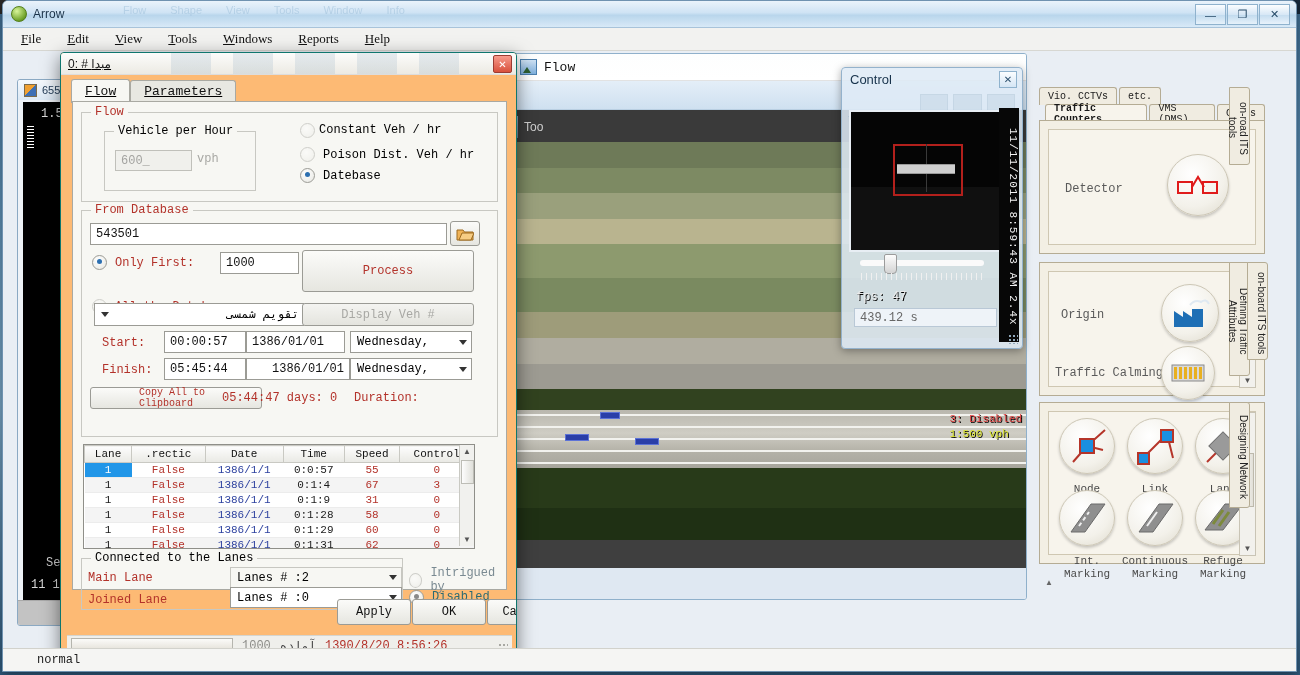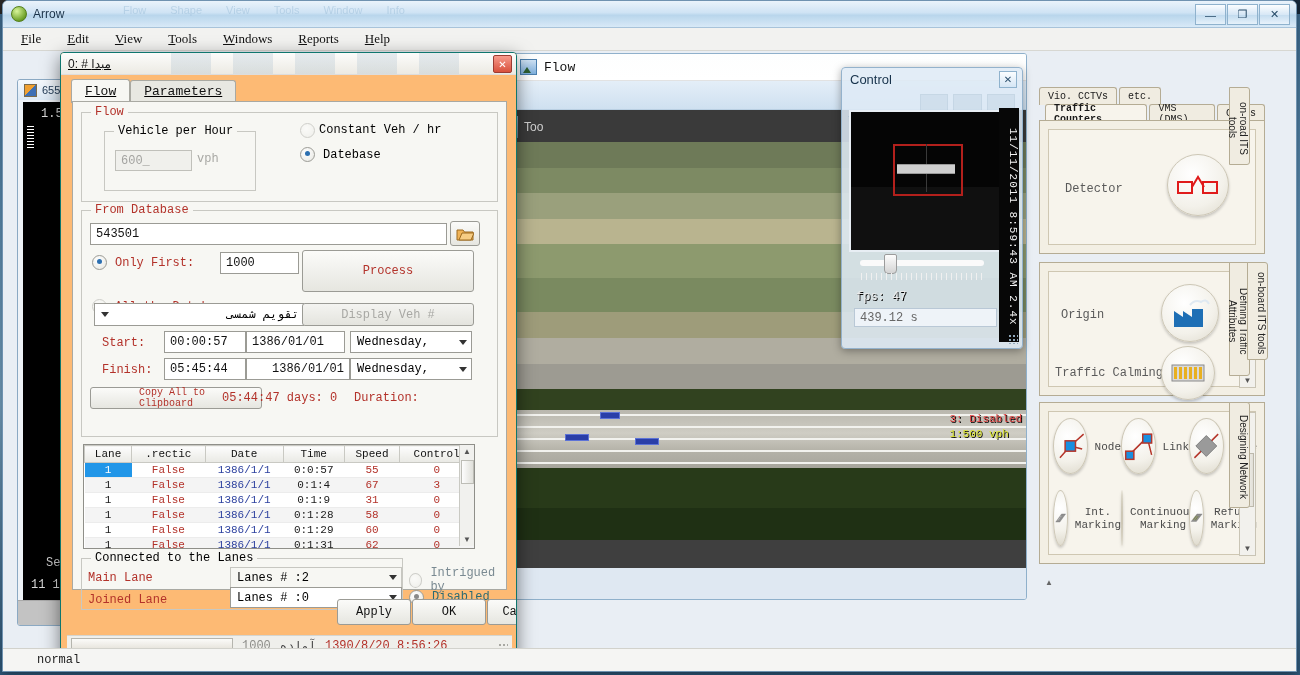--- a/index.html
+++ b/index.html
@@ -162,21 +162,21 @@
 
   
   #right-panel{position:absolute;left:1030px;top:86px;width:245px;height:530px;}
   .tabstrip{display:flex;align-items:flex-end;height:18px;padding-left:6px;gap:2px;}
   .tab{height:17px;padding:0 8px;display:flex;align-items:center;font-family:"Liberation Mono",monospace;
     font-size:10px;color:#1a1a1a;background:#f0ece1;border:1px solid #b5ac94;border-bottom:none;
     border-radius:3px 3px 0 0;}
   .tab.active{background:#f7f4ec;font-weight:bold;}
   .group-box{background:#f3efe4;border:1px solid #b5ac94;position:relative;}
   .tool-canvas{position:absolute;background:#f7f4ec;border:1px solid #cfc7b2;text-decoration:underline;}
-  .tool-item{position:absolute;display:flex;flex-direction:row;align-items:center;width:68px;gap:7px;}
+  .tool-item{position:absolute;display:flex;flex-direction:column;align-items:center;width:68px;gap:7px;}
   .tool-circle{width:54px;height:54px;border-radius:50%;
     background:radial-gradient(circle at 40% 32%,#ffffff,#f3f1ea 60%,#dedacd);
     border:1px solid #cdc7b6;box-shadow:0 2px 3px rgba(0,0,0,.2);
     display:flex;align-items:center;justify-content:center;overflow:hidden;}
   .tool-label{font-family:"Liberation Mono",monospace;font-size:11px;color:#4a4a4a;text-align:center;
     line-height:13px;margin-top:2px;}
   .big-label{position:absolute;font-family:"Liberation Mono",monospace;font-size:12px;color:#5a5a5a;}
   .vtab{position:absolute;width:19px;background:#f0ece1;border:1px solid #b5ac94;
     writing-mode:vertical-rl;font-size:10px;color:#222;text-align:center;padding-top:4px;
     border-radius:0 3px 3px 0;}
@@ -536,20 +536,24 @@
         <div class="fset" style="left:22px;top:18px;width:150px;height:58px;">
           <span class="legend lbl">Vehicle per Hour</span>
           <div class="tbox dim" style="position:absolute;left:10px;top:18px;width:70px;height:19px;">600_</div>
           <span class="lbl" style="position:absolute;left:92px;top:20px;color:#a8a8a4;">vph</span>
         </div>
 
         <div style="position:absolute;left:218px;top:10px;">
           <div style="display:flex;align-items:flex-start;gap:4px;height:21px;">
             <span class="radio dim"></span>
             <span class="lbl">Constant Veh / hr</span>
+          </div>
+          <div style="display:flex;align-items:center;gap:8px;height:21px;">
+            <span class="radio dim"></span>
+            <span class="lbl">Poison Dist. Veh / hr</span>
           </div>
           <div style="display:flex;align-items:center;gap:8px;height:21px;">
             <span class="radio on"></span>
             <span class="lbl">Datebase</span>
           </div>
         </div>
       </div>
 
       <div class="fset" style="left:8px;top:108px;width:415px;height:225px;">
         <span class="legend lbl red">From Database</span>

